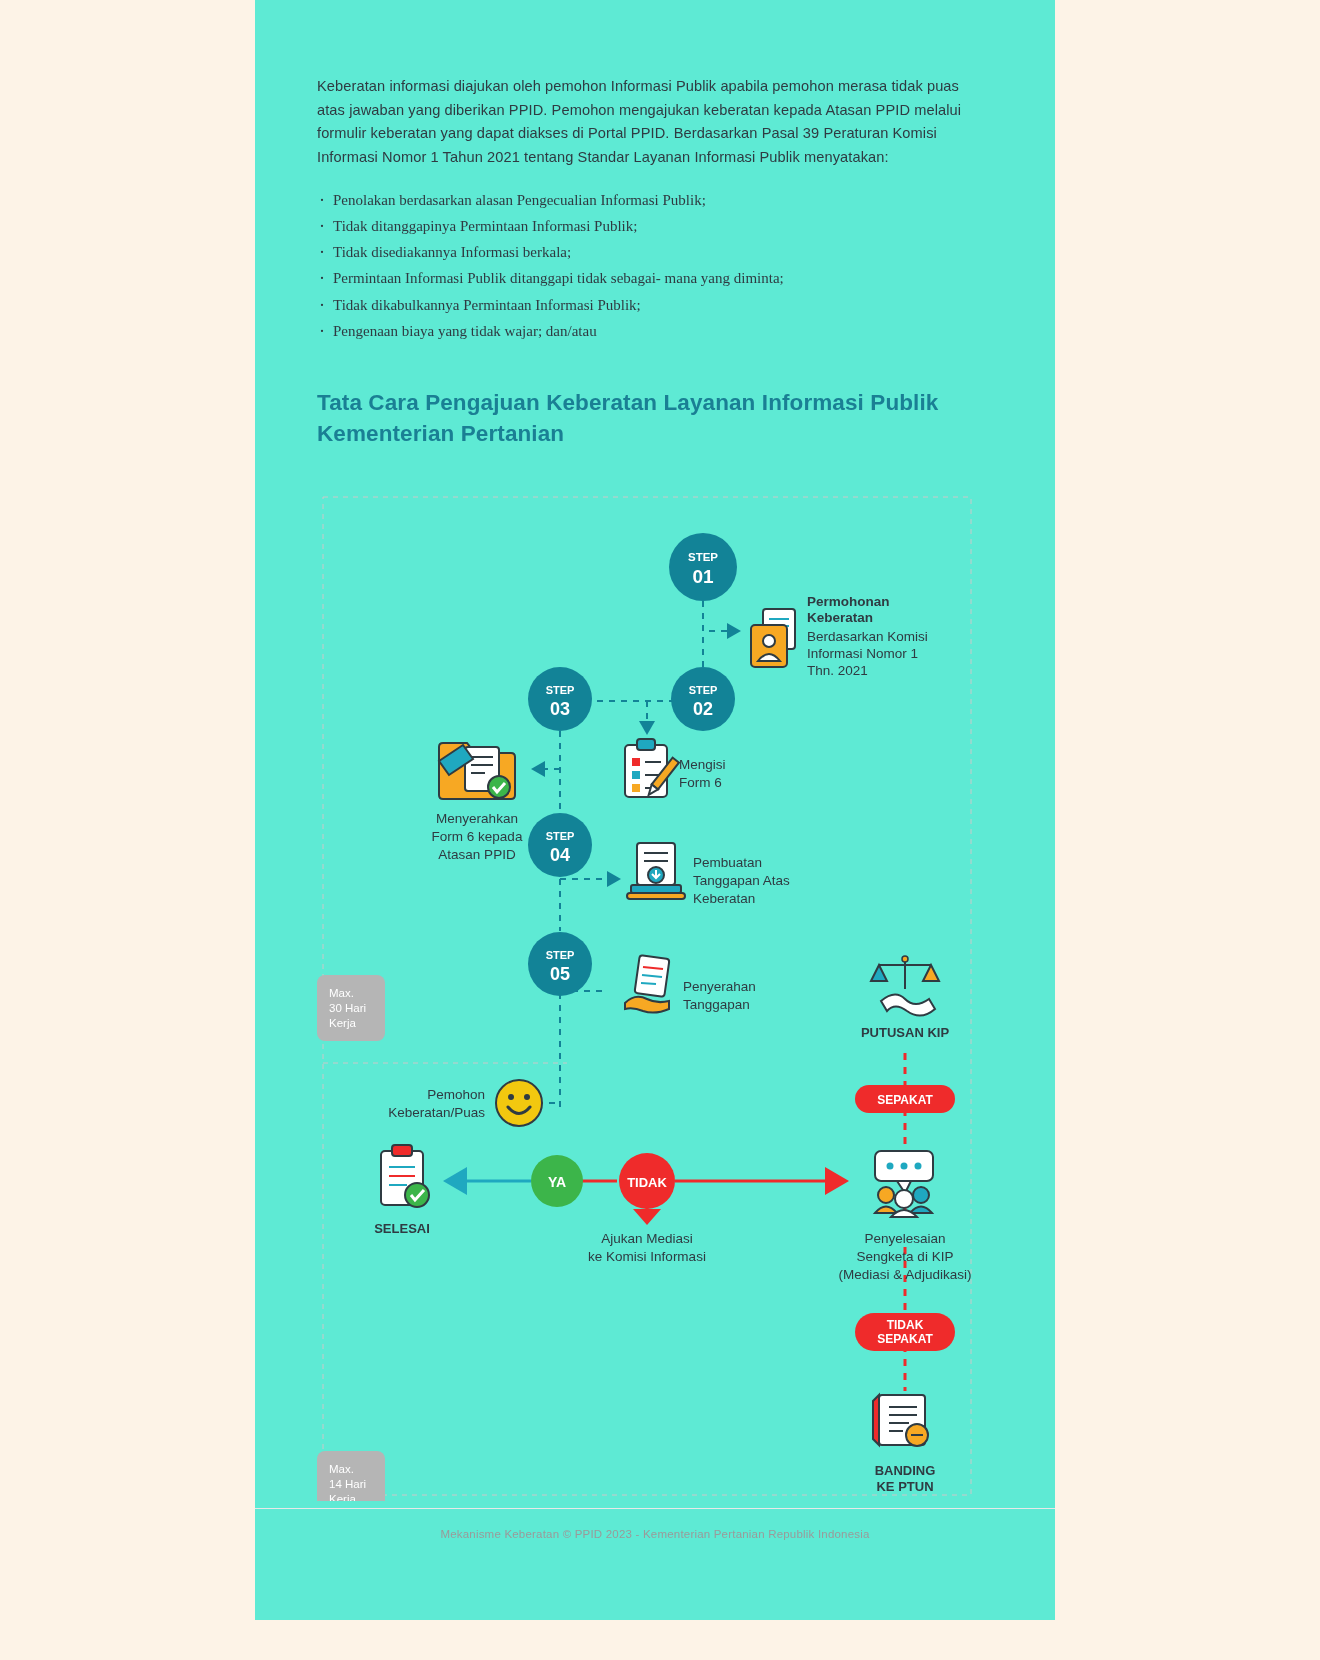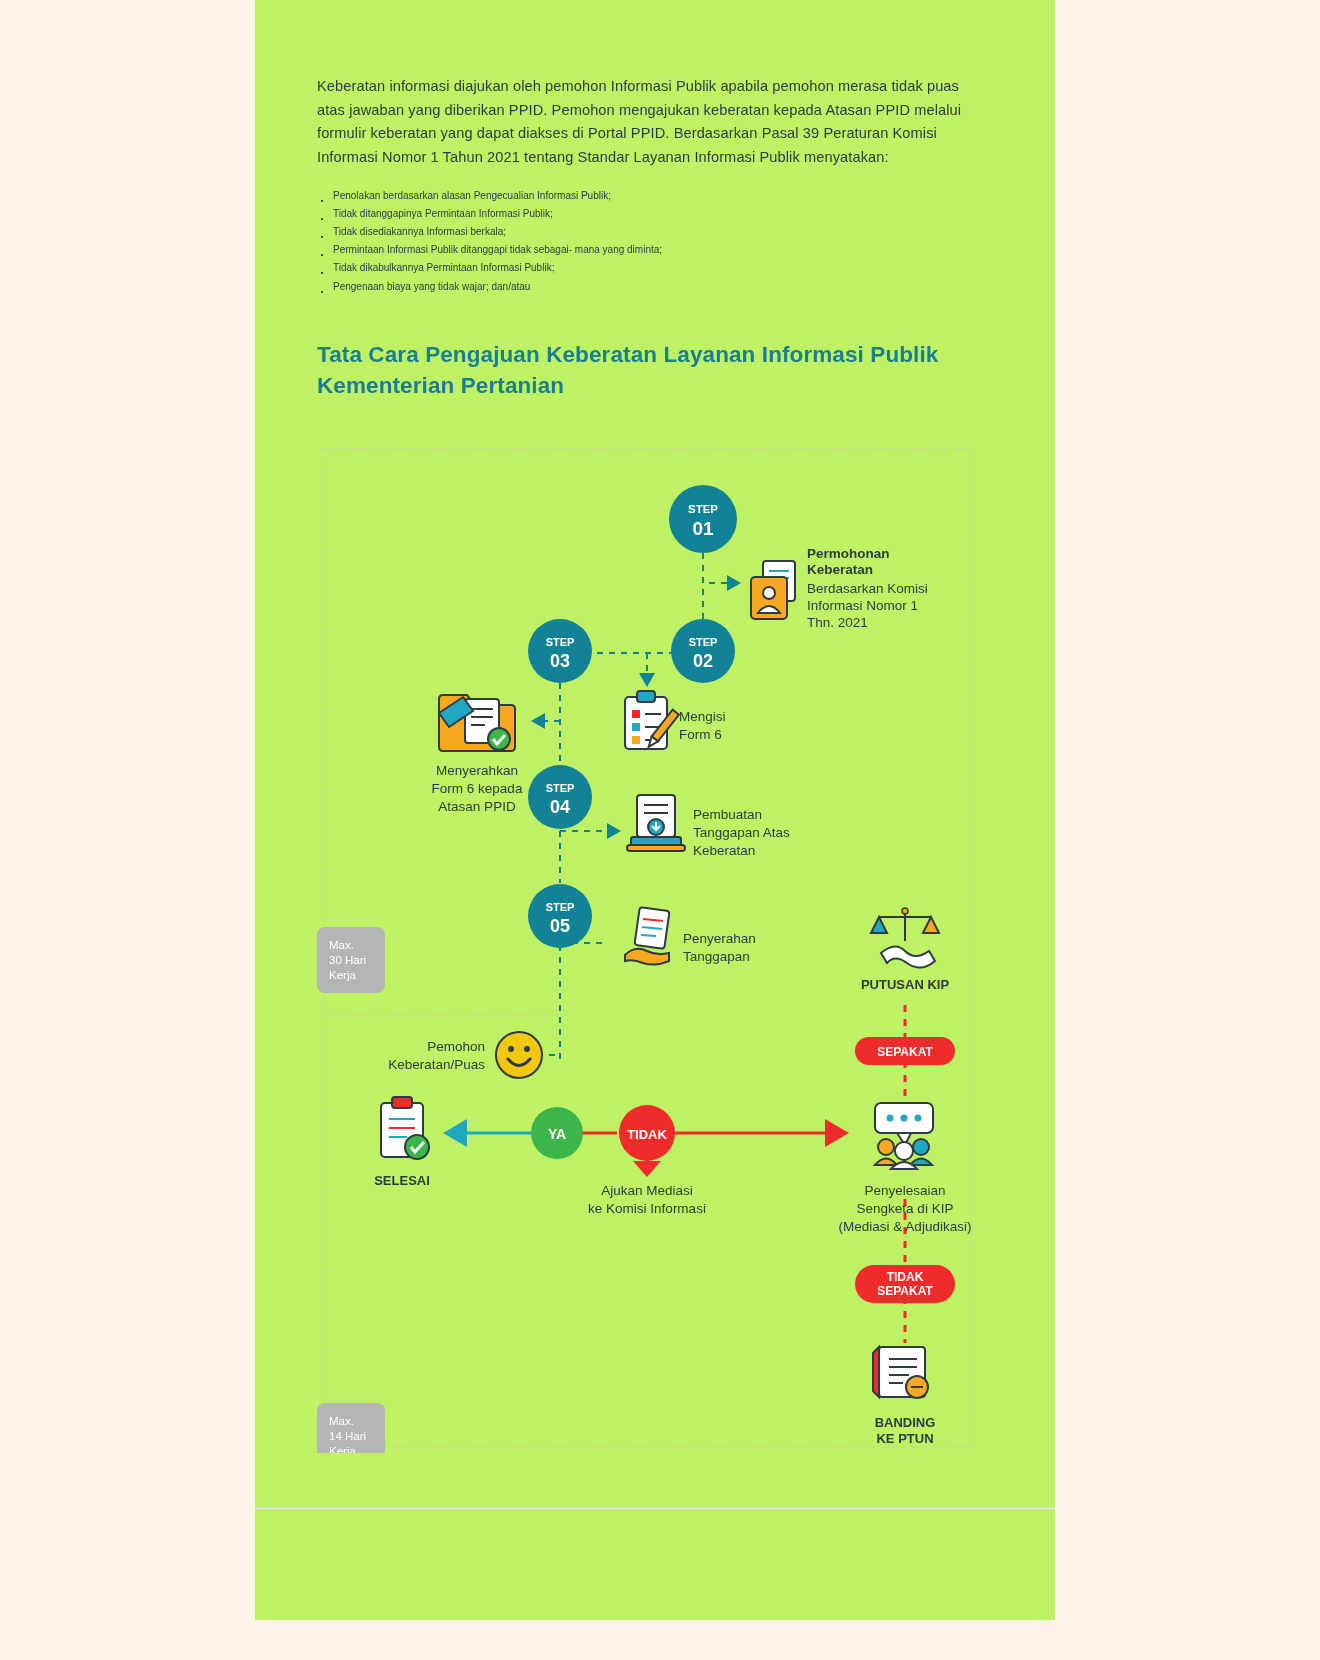--- a/index.html
+++ b/index.html
@@ -15,21 +15,21 @@
     margin: 0 auto;
     background: #fdf3e7;
     overflow: hidden;
   }
   .sheet {
     position: absolute;
     left: 255px;
     top: 0;
     width: 800px;
     height: 1620px;
-    background: #bef264;
+    background: #5eead4;
   }
   .content {
     position: absolute;
     left: 62px;
     top: 75px;
     width: 660px;
   }
   p.para {
     margin: 0 0 18px 0;
     font-size: 14.6px;
@@ -38,24 +38,25 @@
     letter-spacing: 0.1px;
   }
   ul.bullets {
     margin: 18px 0 0 0;
     padding: 0;
     list-style: none;
   }
   ul.bullets li {
     position: relative;
     padding-left: 16px;
-    font-size: 10px;
+    font-size: 15px;
     line-height: 1.62;
     color: #2f3b42;
     margin-bottom: 2px;
+    font-family: Liberation Serif, serif;
   }
   ul.bullets li:before {
     content: "·";
     position: absolute;
     left: 2px;
     top: -2px;
     font-size: 18px;
     color: #2f3b42;
   }
   h2.section-title {
@@ -349,14 +350,15 @@
             <text x="243" y="489" text-anchor="middle" font-family="Liberation Sans, sans-serif" font-size="18" font-weight="bold" fill="#ffffff">05</text>
           </g>
 
         </svg>
       </div>
 
     </div>
   </div>
 
   <div class="footer-rule"></div>
+  <div class="footer-text">Mekanisme Keberatan © PPID 2023 - Kementerian Pertanian Republik Indonesia</div>
 
 </div>
 
 </body></html>

